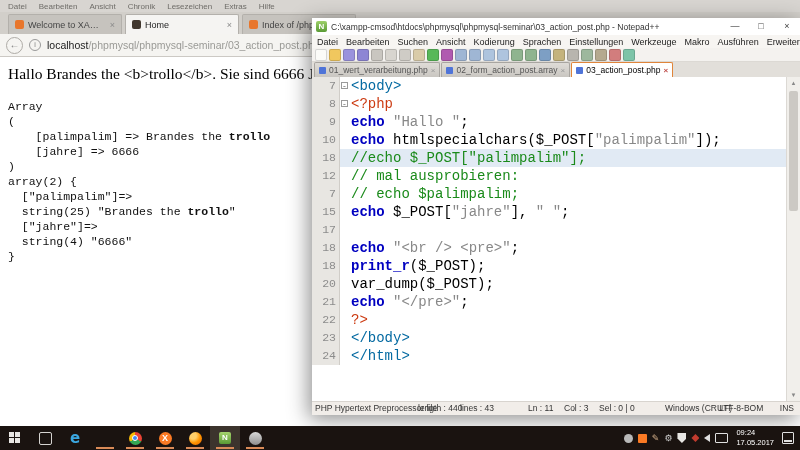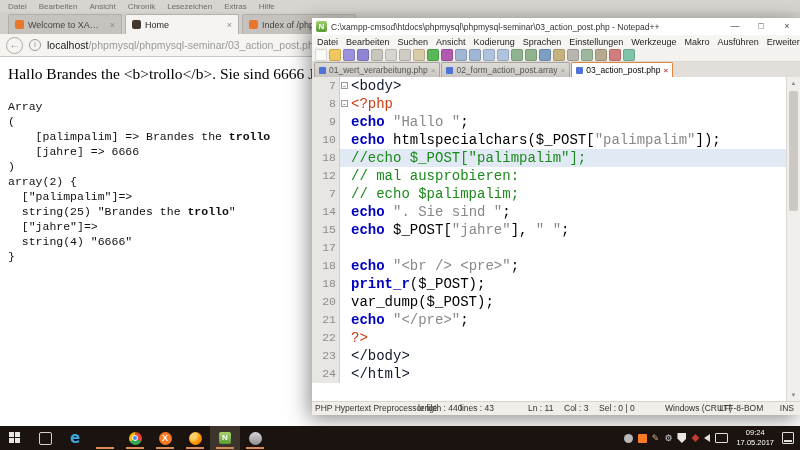--- a/index.html
+++ b/index.html
@@ -64,21 +64,21 @@
   .ln{width:24px;background:#e8e6e2;color:#8c8c8c;text-align:right;padding-right:3px;
       font-size:11.5px;border-right:1px solid #d0cdc8;flex:none}
   .fold{width:9px;background:#fff;flex:none;position:relative}
   .fold .fm{position:absolute;left:1px;top:5px;width:7px;height:7px;border:1px solid #9a9a9a;
             font-size:8px;line-height:5px;text-align:center;color:#555;background:#fff;box-sizing:border-box}
   .ctext{flex:1;white-space:pre;padding-left:2px;overflow:hidden}
   .cl.cur .ctext,.cl.cur .fold{background:#e1eaf4}
   .kw{color:#0000c0;font-weight:bold}
   .str{color:#888}
   .com{color:#1a8a1a}
-  .tag{color:#0f172a}
+  .tag{color:#0369a1}
   .php{color:#cc3b12}
   .def{color:#000}
   .vsb{position:absolute;right:0;top:0;width:13px;height:324px;background:#f1efeb;
        border-left:1px solid #dcd9d4;text-align:center}
   .vsb .arr{font-size:6px;color:#888;height:12px;line-height:12px}
   .vsb .thumb{position:absolute;left:2px;top:14px;width:9px;height:120px;background:#ccc9c4;border-radius:2px}
   .vsb .arr.dn{position:absolute;bottom:0;left:0;right:0}
 
   .npp-status{height:13px;background:#f1ede9;border-top:1px solid #d8d4cf;position:relative;
               font-size:8.5px;color:#333;white-space:nowrap}
@@ -110,21 +110,21 @@
   .tri{display:flex;align-items:center;justify-content:center}
   .ic-graydot{width:9px;height:9px;border-radius:50%;background:#b9b9b9}
   .ic-orangebox{width:9px;height:9px;background:#fb7a24;border-radius:1px}
   .ic-pen{color:#d9b38c;font-size:9px;line-height:9px}
   .ic-gear{color:#cfcfcf;font-size:9px;line-height:9px}
   .ic-shield{width:9px;height:10px;background:#e8e6e3;clip-path:polygon(0 0,100% 0,100% 55%,50% 100%,0 55%)}
   .ic-reddot{width:8px;height:8px;background:#c23b2e;clip-path:polygon(50% 0,100% 50%,50% 100%,0 50%)}
   .ic-volume{width:0;height:0;border-top:4px solid transparent;border-bottom:4px solid transparent;
              border-right:6px solid #e0e0e0}
   .ic-network{width:11px;height:8px;border:1px solid #e0e0e0;border-radius:1px}
-  .clock{color:#fff;font-size:7.5px;text-align:center;line-height:1.35;padding:0 3px}
+  .clock{color:#fff;font-size:7.5px;text-align:left;line-height:1.35;padding:0 3px}
   .ic-action{width:10px;height:10px;border:1px solid #e0e0e0;border-radius:1px;position:relative;margin-right:3px}
   .ic-action::after{content:"";position:absolute;left:1px;right:1px;bottom:1px;height:2px;background:#e0e0e0}
 </style>
 </head>
 <body>
 
 <div class="ff">
   <div class="ff-menubar">
       <span>Datei</span>
       <span>Bearbeiten</span>
@@ -272,25 +272,20 @@
           <span class="ln">12</span>
           <span class="fold"></span>
           <span class="ctext"><span class="com">// mal ausprobieren:</span></span>
         </div>
         <div class="cl">
           <span class="ln">7</span>
           <span class="fold"></span>
           <span class="ctext"><span class="com">// echo $palimpalim;</span></span>
         </div>
         <div class="cl">
-          <span class="ln">14</span>
-          <span class="fold"></span>
-          <span class="ctext"><span class="kw">echo </span><span class="str">". Sie sind "</span><span class="def">;</span></span>
-        </div>
-        <div class="cl">
           <span class="ln">15</span>
           <span class="fold"></span>
           <span class="ctext"><span class="kw">echo </span><span class="def">$_POST[</span><span class="str">"jahre"</span><span class="def">], </span><span class="str">" "</span><span class="def">;</span></span>
         </div>
         <div class="cl">
           <span class="ln">17</span>
           <span class="fold"></span>
           <span class="ctext"></span>
         </div>
         <div class="cl">

